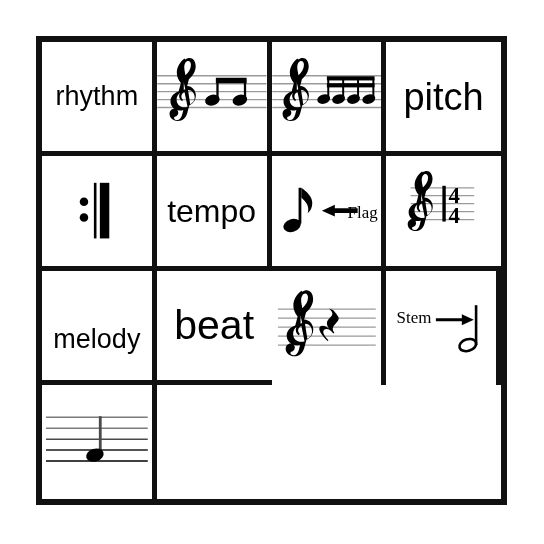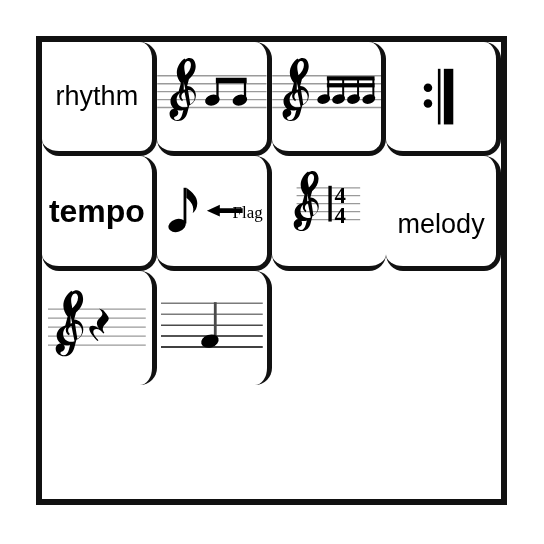--- a/index.html
+++ b/index.html
@@ -29,35 +29,34 @@
   .cell {
     position: relative;
     box-sizing: border-box;
     border-right: 5px solid #111111;
     border-bottom: 5px solid #111111;
     overflow: hidden;
     background: #ffffff;
     display: flex;
     align-items: center;
     justify-content: center;
-    border-radius: 17px;
   }
   .cell.lastcol { border-right: none; }
   .cell.lastrow { border-bottom: none; }
 
   .word {
     font-family: "Liberation Sans", sans-serif;
     color: #000000;
     line-height: 1;
     text-align: center;
     white-space: nowrap;
   }
   .w-rhythm  { font-size: 27px; }
   .w-pitch   { font-size: 38px; }
-  .w-tempo   { font-size: 32px; font-weight: bold; }
+  .w-tempo   { font-size: 32px; }
   .w-harmony { font-size: 25px; }
   .w-melody  { font-size: 27px; margin-top: 28px; }
   .w-beat    { font-size: 41px; }
 
   .artcanvas {
     width: 100%;
     height: 100%;
     display: block;
   }
 
@@ -122,20 +121,23 @@
         <rect x="85.4" y="37" width="2" height="20"></rect>
         <rect x="100.8" y="37" width="2" height="20"></rect>
         <ellipse cx="51.8" cy="57.5" rx="6.6" ry="4.7" transform="rotate(-17 51.8 57.5)"></ellipse>
         <ellipse cx="66.8" cy="57.5" rx="6.6" ry="4.7" transform="rotate(-17 66.8 57.5)"></ellipse>
         <ellipse cx="81.8" cy="57.5" rx="6.6" ry="4.7" transform="rotate(-17 81.8 57.5)"></ellipse>
         <ellipse cx="97.2" cy="57.5" rx="6.6" ry="4.7" transform="rotate(-17 97.2 57.5)"></ellipse>
       </g>
     </svg>
   </div>
 
+  <div class="cell lastcol">
+    <span class="word w-pitch">pitch</span>
+  </div>
 
   <div class="cell">
     <svg class="artcanvas" viewBox="0 0 110 110">
       <g fill="#000000">
         <circle cx="42" cy="46" r="4.3"></circle>
         <circle cx="42" cy="62" r="4.3"></circle>
         <rect x="52" y="27" width="2.6" height="56"></rect>
         <rect x="58" y="27" width="9.5" height="56"></rect>
       </g>
     </svg>
@@ -174,37 +176,52 @@
       </g>
     </svg>
   </div>
 
 
 
   <div class="cell">
     <span class="word w-melody">melody</span>
   </div>
 
+  <div class="cell lastcol">
+    <span class="word w-beat">beat</span>
+  </div>
 
   <div class="cell lastrow">
     <svg class="artcanvas" viewBox="0 0 110 110">
       <g stroke="#9a9a9a" stroke-width="1.4">
         <line x1="6" y1="36" x2="104" y2="36"></line>
         <line x1="6" y1="45" x2="104" y2="45"></line>
         <line x1="6" y1="54" x2="104" y2="54"></line>
         <line x1="6" y1="63" x2="104" y2="63"></line>
         <line x1="6" y1="72" x2="104" y2="72"></line>
       </g>
       <g fill="#000000">
         <path d="M29.5 17.5c-4.8 3.5-8.1 9-8.1 15 0 4.4 1.8 7.7 4.3 10.8l-2.4 9c-4.8 1.4-8.6 5.2-8.6 10.2 0 5.7 4.6 9.7 9.9 9.7 1.2 0 2.5-.2 3.6-.6l-1.2 4.8c-1 3.6-2.7 5.8-5.4 5.8-1.8 0-3.1-.9-3.1-2.2 0-.6.3-1 .8-1.3 2.1-.3 3.6-2.1 3.6-4.2 0-2.4-1.9-4.2-4.3-4.2-2.7 0-4.9 2.3-4.9 5.3 0 4.4 4 7.6 8.8 7.6 5.1 0 8.5-3.4 9.9-8.6l2.1-7.9c.5-.2 1-.4 1.5-.7 3.3-2.1 5.4-5.5 5.4-9.6 0-5.4-4-9.8-9.2-10l1.9-7.1c4.4-3.7 7.1-8.3 7.1-13.5 0-5.1-2.7-8.8-6.4-8.8-1.7 0-3.3.6-4.6 1.5zm3.7 2.7c1.8 0 2.9 1.7 2.9 4.2 0 4-2.4 7.7-5.7 10.7l-.7-3.7c-.3-1.7-.5-3.1-.5-4.5 0-3.8 1.9-6.7 4-6.7zm-4.6 22l1.6 7.7c-.4.1-.8.2-1.2.4-3.1.9-5.2 3.5-5.2 6.4 0 2.6 1.4 4.6 3.4 5.7l.5-1.9c-.9-.7-1.5-1.9-1.5-3.2 0-2.1 1.4-3.8 3.3-4.4l3.1 15.2c-1 .4-2.2.6-3.4.6-4.5 0-8-3.3-8-7.9 0-4.6 3.3-8 7.4-8.9zm4.5 8.5c4.1.1 7 3.3 7 7.6 0 3.3-1.9 6-4.7 7.4z"></path>
         <path d="M61.5 37c2.8 3.6 5.4 6.1 5.4 8.3 0 1.5-1.1 2.9-2.6 4.6-1.7 1.9-3.4 3.6-3.4 5.8 0 1.4.6 2.6 1.6 4l-1 .6c-2-2.3-4.4-4.4-6.9-4.4-1.9 0-3.2 1.2-3.2 3.1 0 2.4 2.2 5.1 5.2 8.2l-1 .8c-4.7-4.9-8.2-9-8.2-12.3 0-1.8 1.2-3 3.2-3 2.3 0 4.4 1.3 6.4 2.7-1.2-2-2-3.8-2-5.3 0-2 1.4-3.6 3.1-5.4 1.4-1.5 2.4-2.8 2.4-4 0-1.6-1.4-3.4-3.2-5.3z"></path>
       </g>
     </svg>
   </div>
 
+  <div class="cell lastrow">
+    <svg class="artcanvas" viewBox="0 0 110 110">
+      <text class="serif-lbl" x="28" y="50" font-size="17" fill="#000000" text-anchor="middle">Stem</text>
+      <g fill="#000000">
+        <path d="M50 45 L76 45 L76 41 L88 46.5 L76 52 L76 48 L50 48z"></path>
+        <rect x="89" y="32" width="2.6" height="40"></rect>
+        <g transform="rotate(-18 82 72)">
+          <ellipse cx="82" cy="72" rx="8.6" ry="5.8" fill="none" stroke="#000000" stroke-width="2.6"></ellipse>
+        </g>
+      </g>
+    </svg>
+  </div>
 
   <div class="cell lastrow">
     <svg class="artcanvas" viewBox="0 0 110 110">
       <g stroke="#7b7b7b" stroke-width="1.5">
         <line x1="4" y1="30" x2="106" y2="30"></line>
         <line x1="4" y1="41" x2="106" y2="41"></line>
         <line x1="4" y1="52" x2="106" y2="52" stroke="#4a4a4a"></line>
         <line x1="4" y1="63" x2="106" y2="63" stroke="#1a1a1a"></line>
         <line x1="4" y1="74" x2="106" y2="74" stroke="#000000"></line>
       </g>

